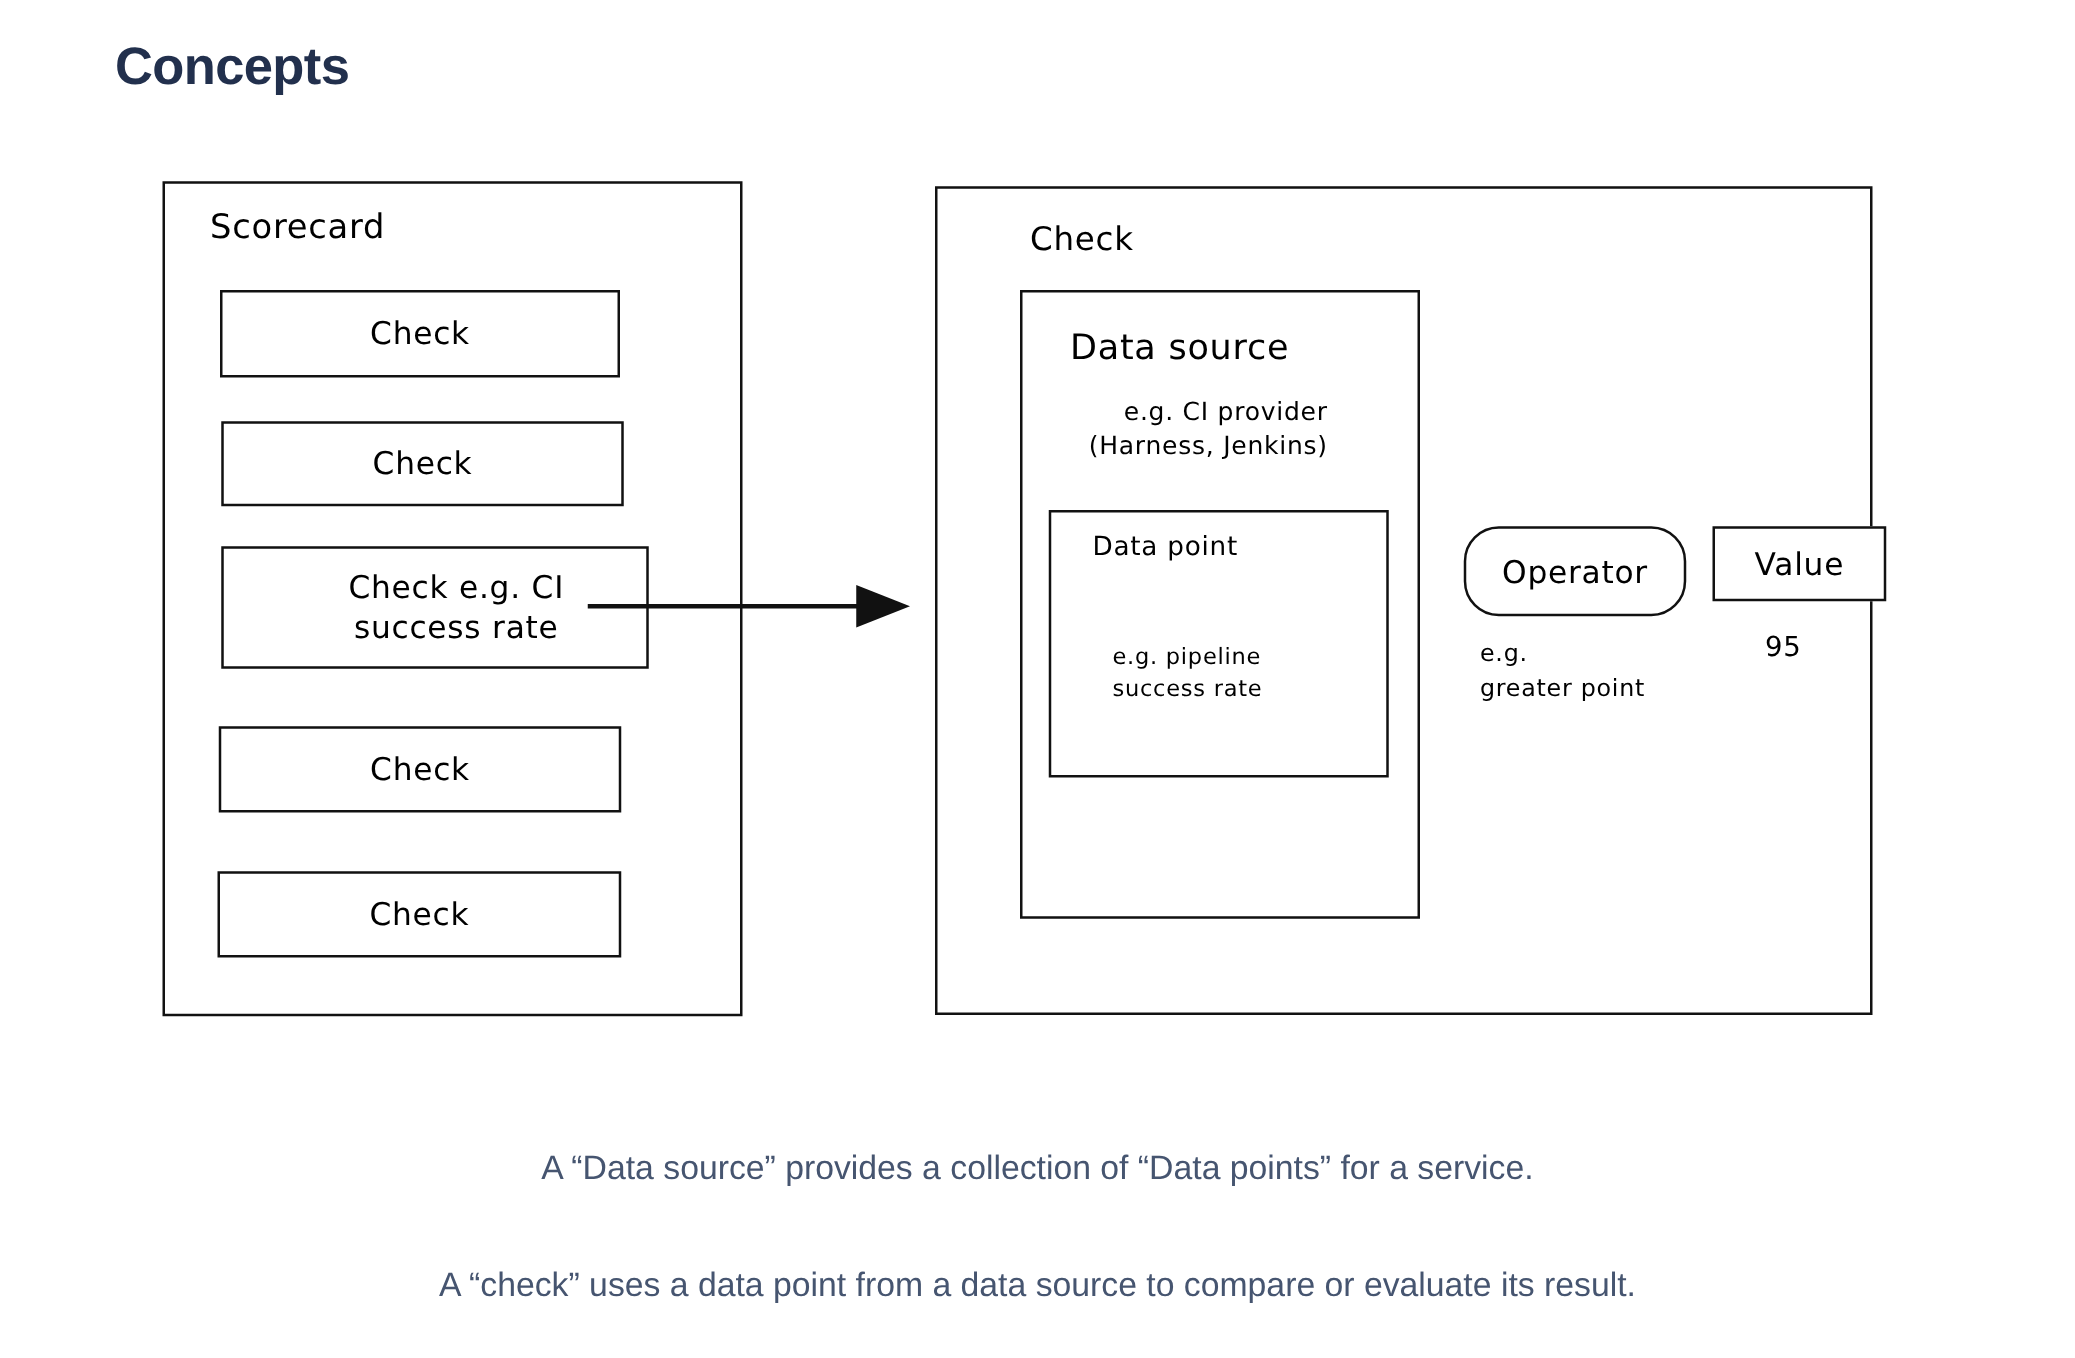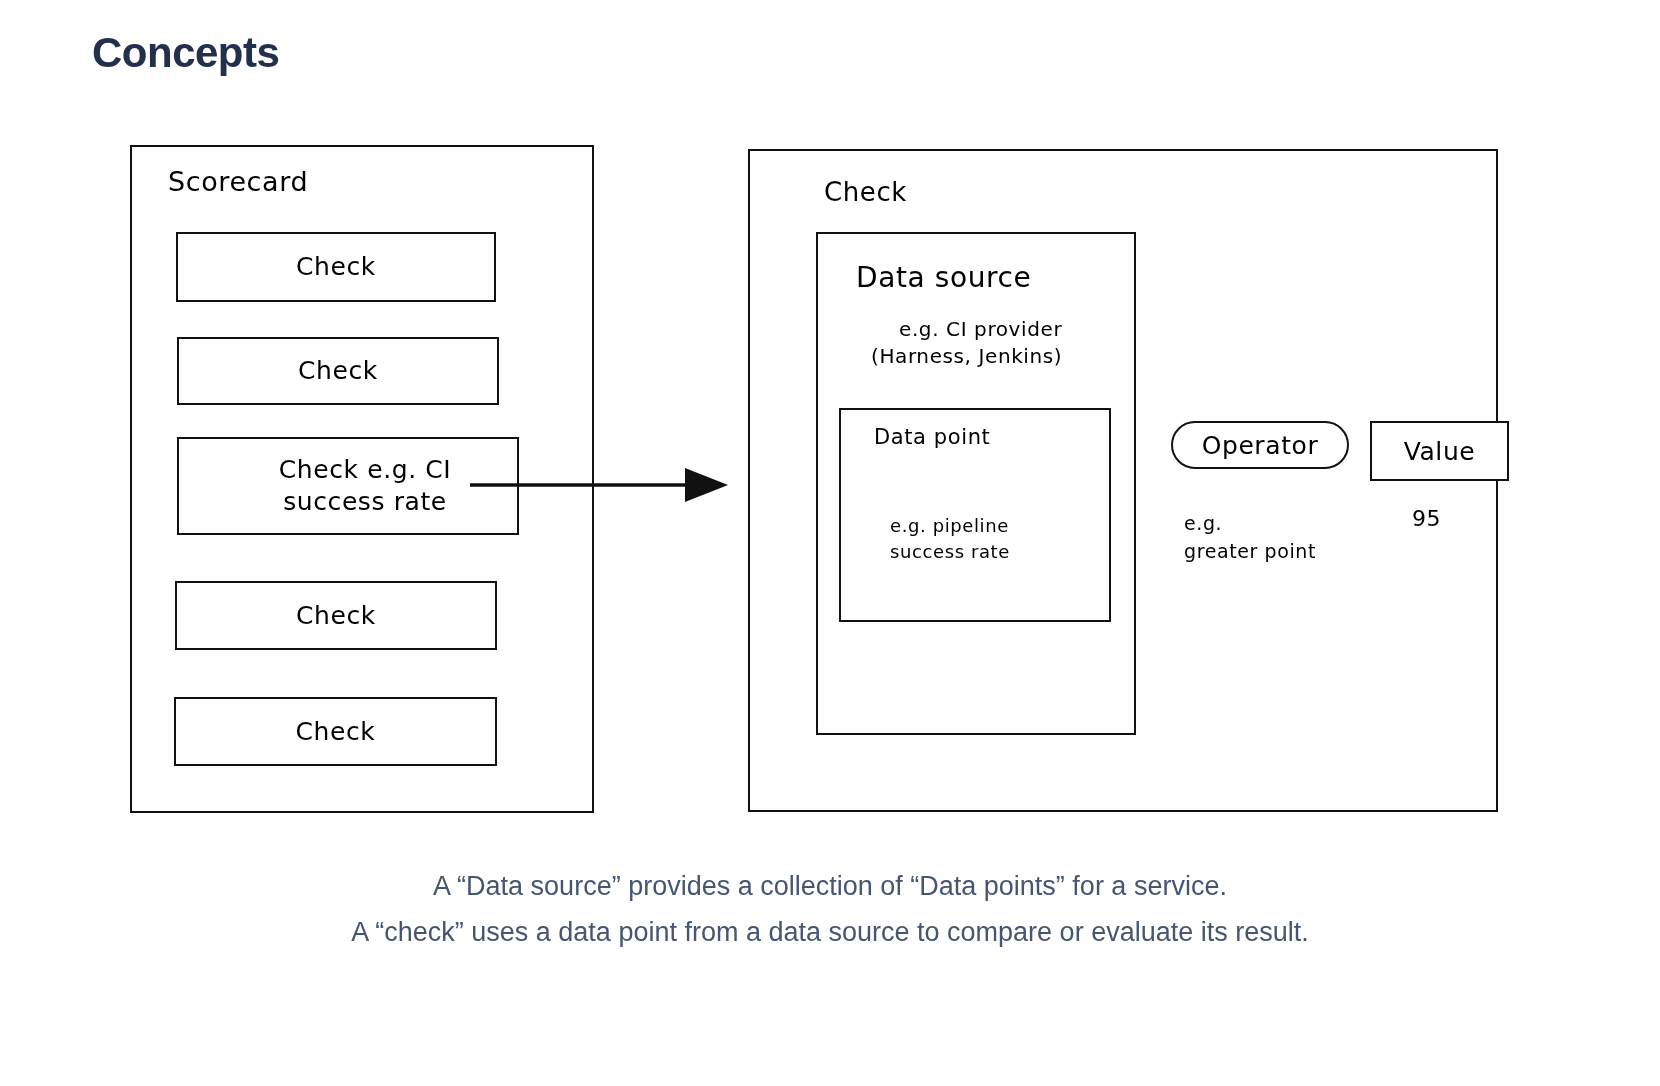--- a/index.html
+++ b/index.html
@@ -133,21 +133,21 @@
     left: 874px;
     top: 513px;
     font-size: 18px;
     line-height: 1.45;
   }
 
   #operator-box {
     left: 1155px;
     top: 421px;
     width: 178px;
-    height: 48px;
+    height: 72px;
     font-size: 25px;
     border-radius: 28px;
   }
   #operator-eg {
     left: 1168px;
     top: 510px;
     font-size: 19px;
     line-height: 1.45;
   }
 
@@ -179,21 +179,21 @@
     position: absolute;
     left: 0;
     top: 863px;
     width: 1660px;
     text-align: center;
     color: #465570;
     font-family: "Liberation Sans", sans-serif;
     font-size: 27px;
     line-height: 1.72;
   }
-  #caption div { white-space: nowrap; }
+  #caption div { white-space: nowrap; margin-top: 48px; }
 </style>
 </head>
 <body>
 
 <div id="page-title">Concepts</div>
 
 <div class="panel" id="scorecard-panel"></div>
 <div class="panel-label hand" id="scorecard-label">Scorecard</div>
 
 <div class="boxed check-item hand" style="left:160px; top:232px; width:320px; height:70px;">Check</div>

